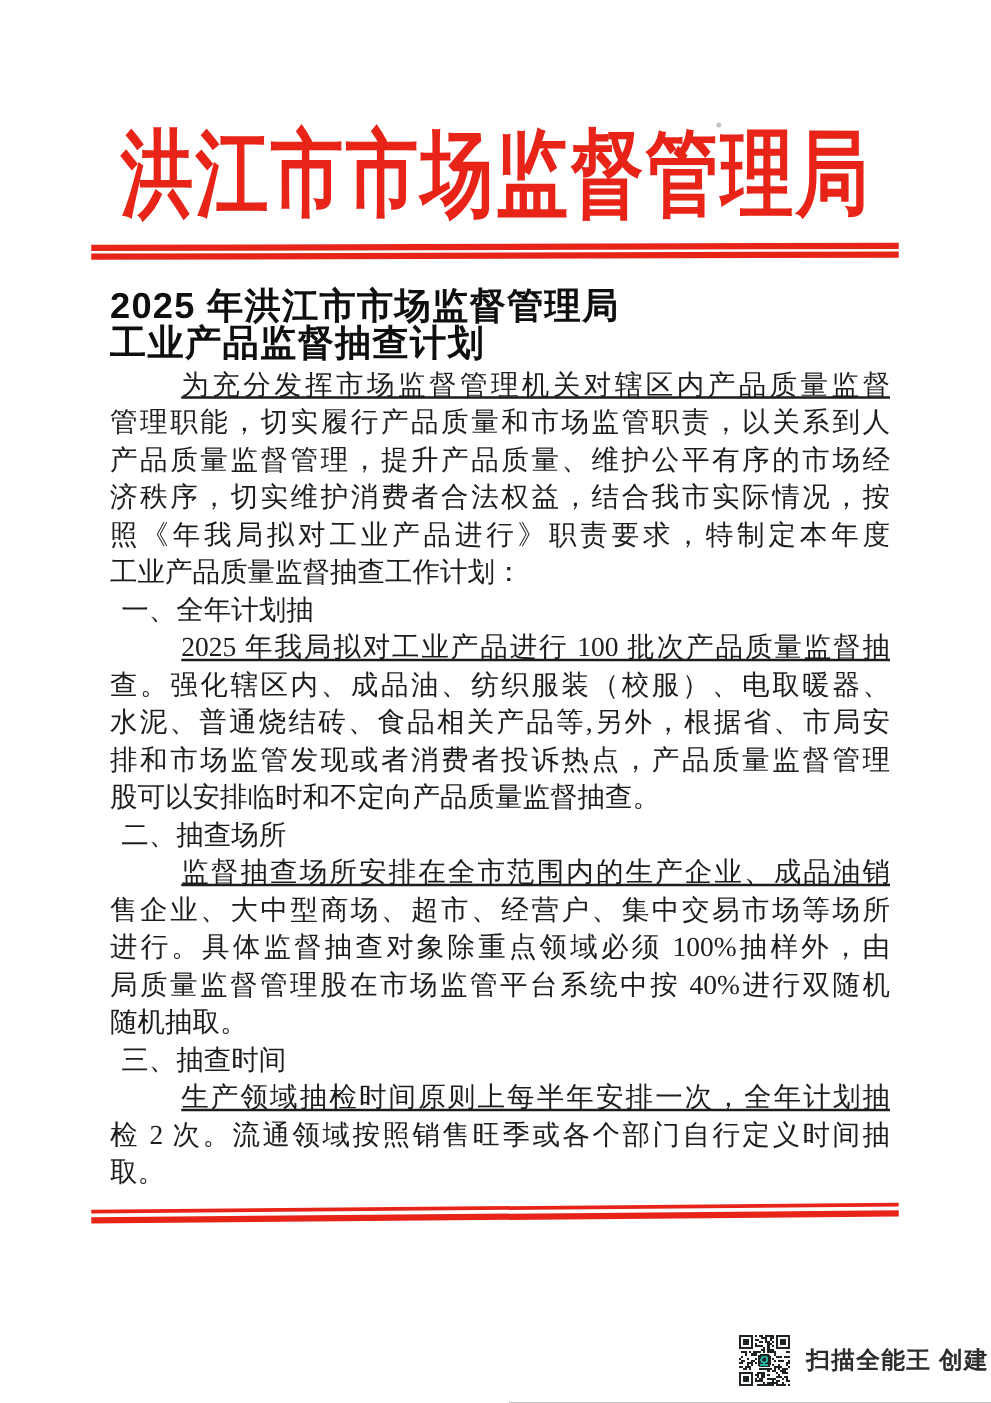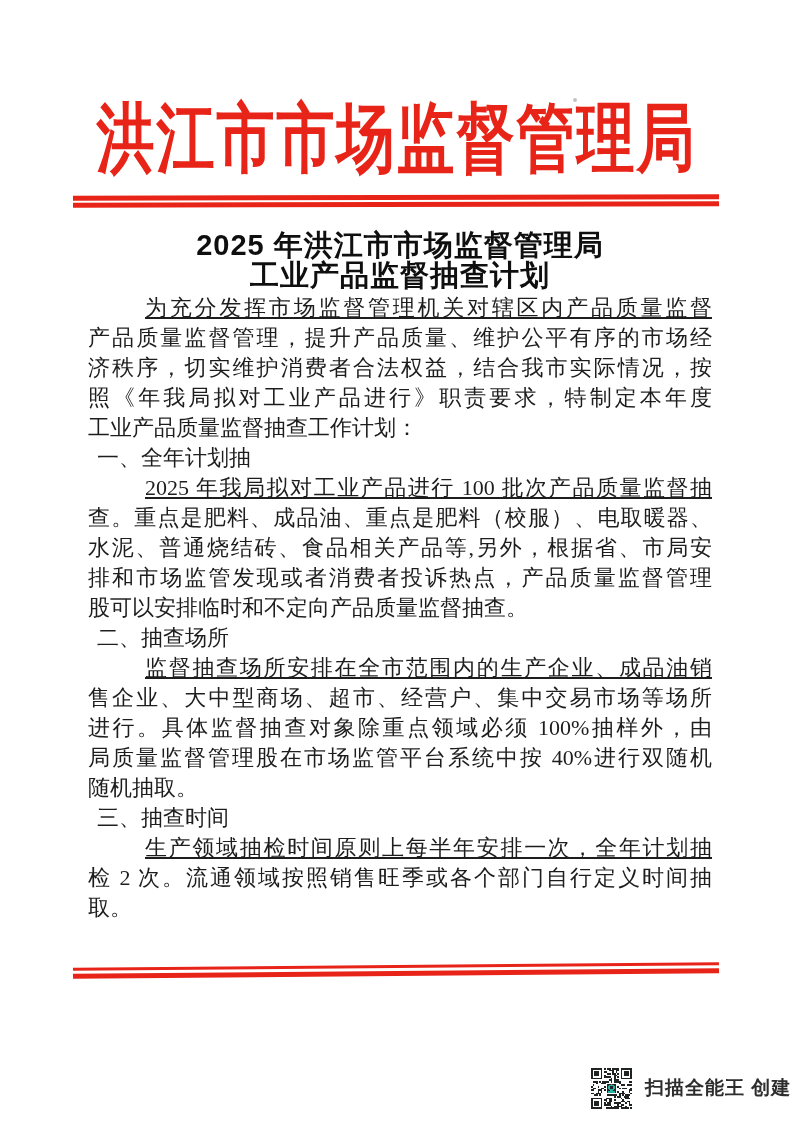--- a/index.html
+++ b/index.html
@@ -30,21 +30,20 @@
   .rule .bar{background:#e82418;}
   .rule-top{top:195px;transform:rotate(-0.15deg);}
   .rule-top .b1{height:5px;margin-bottom:2px;}
   .rule-top .b2{height:5px;}
   .rule-bottom{top:965px;transform:rotate(-0.5deg);}
   .rule-bottom .b1{height:3px;margin-bottom:3px;}
   .rule-bottom .b2{height:5px;}
   
   .doc-title{
     position:absolute;top:230px;left:88px;width:624px;
-    text-align:center;
     color:#0f0f0f;
     font-family:"Liberation Sans", sans-serif;
     font-weight:700;
     font-size:29px;
     line-height:30px;
     letter-spacing:1px;
     white-space:nowrap;
   }
   
   .doc-body{
@@ -85,27 +84,28 @@
     <div class="bar b2" style="background: rgb(232, 36, 24);"></div>
   </div>
 
   <div class="doc-title" style="color: rgb(15, 15, 15);">
     <div>2025 年洪江市市场监督管理局</div>
     <div>工业产品监督抽查计划</div>
   </div>
 
   <div class="doc-body" id="doc-body" style="color: rgb(29, 29, 29);">
       <div class="line first">为充分发挥市场监督管理机关对辖区内产品质量监督</div>
+      <div class="line full">管理职能，切实履行产品质量和市场监管职责，以关系到人</div>
       <div class="line full">产品质量监督管理，提升产品质量、维护公平有序的市场经</div>
       <div class="line full">济秩序，切实维护消费者合法权益，结合我市实际情况，按</div>
       <div class="line full">照《年我局拟对工业产品进行》职责要求，特制定本年度</div>
       <div class="line end">工业产品质量监督抽查工作计划：</div>
       <div class="line heading">一、全年计划抽</div>
       <div class="line first">2025 年我局拟对工业产品进行 100 批次产品质量监督抽</div>
-      <div class="line full">查。重点是肥料、成品油、重点是肥料（校服）、电取暖器、</div>
+      <div class="line full">查。强化辖区内、成品油、纺织服装（校服）、电取暖器、</div>
       <div class="line full">水泥、普通烧结砖、食品相关产品等,另外，根据省、市局安</div>
       <div class="line full">排和市场监管发现或者消费者投诉热点，产品质量监督管理</div>
       <div class="line end">股可以安排临时和不定向产品质量监督抽查。</div>
       <div class="line heading">二、抽查场所</div>
       <div class="line first">监督抽查场所安排在全市范围内的生产企业、成品油销</div>
       <div class="line full">售企业、大中型商场、超市、经营户、集中交易市场等场所</div>
       <div class="line full">进行。具体监督抽查对象除重点领域必须 100%抽样外，由</div>
       <div class="line full">局质量监督管理股在市场监管平台系统中按 40%进行双随机</div>
       <div class="line end">随机抽取。</div>
       <div class="line heading">三、抽查时间</div>

